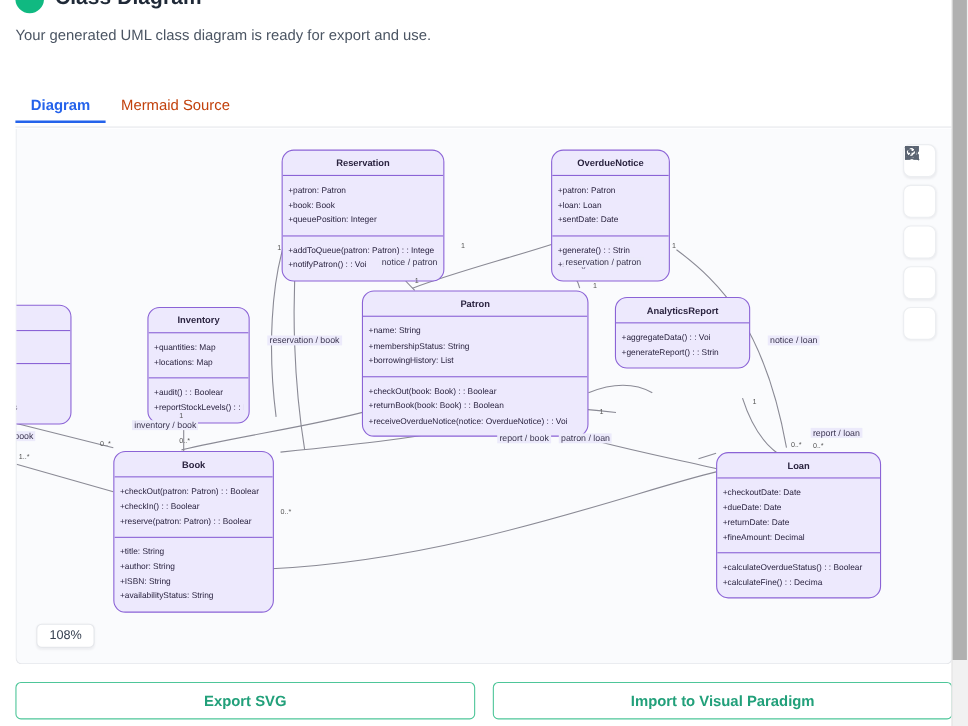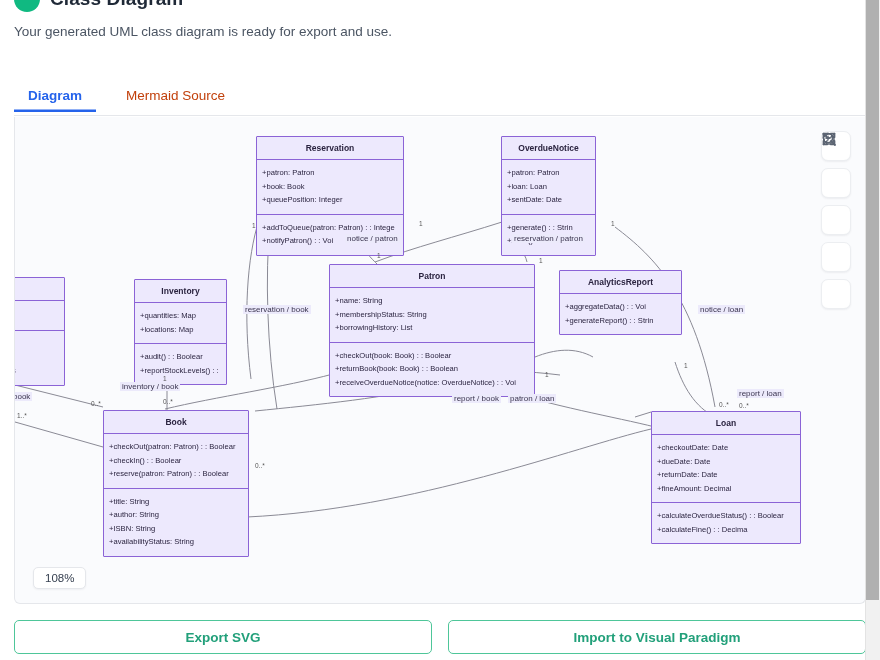--- a/index.html
+++ b/index.html
@@ -34,21 +34,21 @@
   }
   .subtitle {
     position: absolute; left: 14px; top: 24px;
     font-size: 13.5px; color: #4b5563;
   }
 
   
   .tabs {
     position: absolute; left: 14px; top: 84px;
     width: 852px; height: 32px;
-    display: flex; align-items: flex-start; gap: 16px;
+    display: flex; align-items: flex-start; gap: 0;
     border-bottom: 1px solid #e5e7eb;
   }
   .tab {
     padding: 4px 14px 9px 14px;
     font-size: 13.5px; color: #c2410c;
     cursor: pointer; background: none; border: none;
     font-family: "Liberation Sans", sans-serif;
   }
   .tab.active {
     color: #2563eb; font-weight: bold;
@@ -66,21 +66,21 @@
     border-radius: 0 0 6px 6px;
     overflow: hidden;
   }
   .canvas svg { position: absolute; left: 0; top: 0; }
 
   
   .uml-box { position: absolute; }
   .uml-box .frame {
     border: 1.3px solid #8b63d6;
     background: #ede9fd;
-    border-radius: 1px;
+    border-radius: 11px;
     overflow: hidden;
   }
   .uml-title {
     text-align: center;
     font-size: 8.5px; font-weight: bold; color: #2b2440;
     padding: 6px 4px 6px 4px;
     border-bottom: 1.2px solid #8b63d6;
     white-space: nowrap; overflow: hidden;
   }
   .uml-section {
@@ -256,21 +256,21 @@
           <div class="uml-line">+book: Book</div>
           <div class="uml-line">+queuePosition: Integer</div>
         </div>
         <div class="uml-section">
           <div class="uml-line">+addToQueue(patron: Patron) : : Intege</div>
           <div class="uml-line">+notifyPatron() : : Voi</div>
         </div>
       </div>
     </div>
 
-    <div class="uml-box" style="left:486px; top:19px; width:95px;">
+    <div class="uml-box" style="left:486px; top:19px; width:108px;">
       <div class="frame">
         <div class="uml-title">OverdueNotice</div>
         <div class="uml-section">
           <div class="uml-line">+patron: Patron</div>
           <div class="uml-line">+loan: Loan</div>
           <div class="uml-line">+sentDate: Date</div>
         </div>
         <div class="uml-section">
           <div class="uml-line">+generate() : : Strin</div>
           <div class="uml-line">+send() : : Boolean</div>

